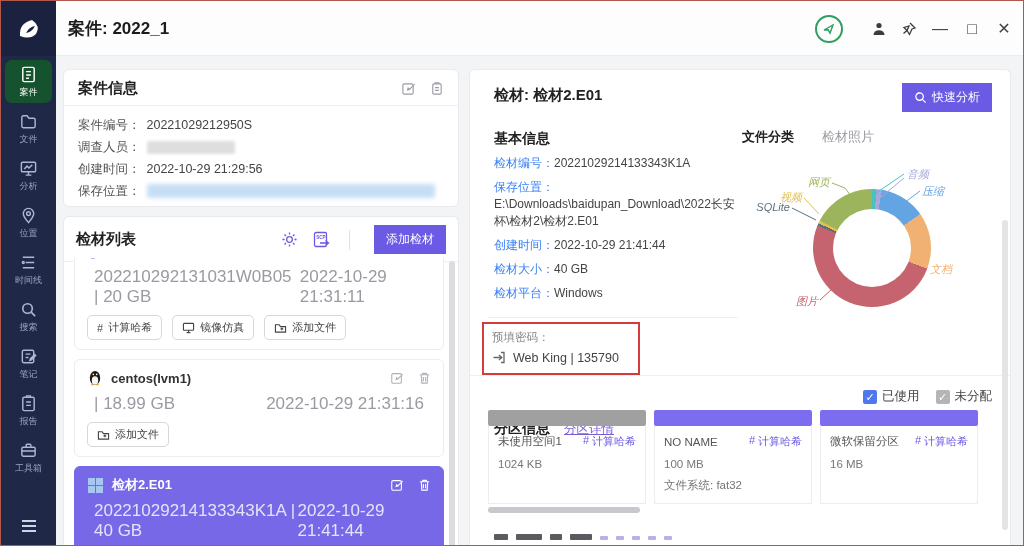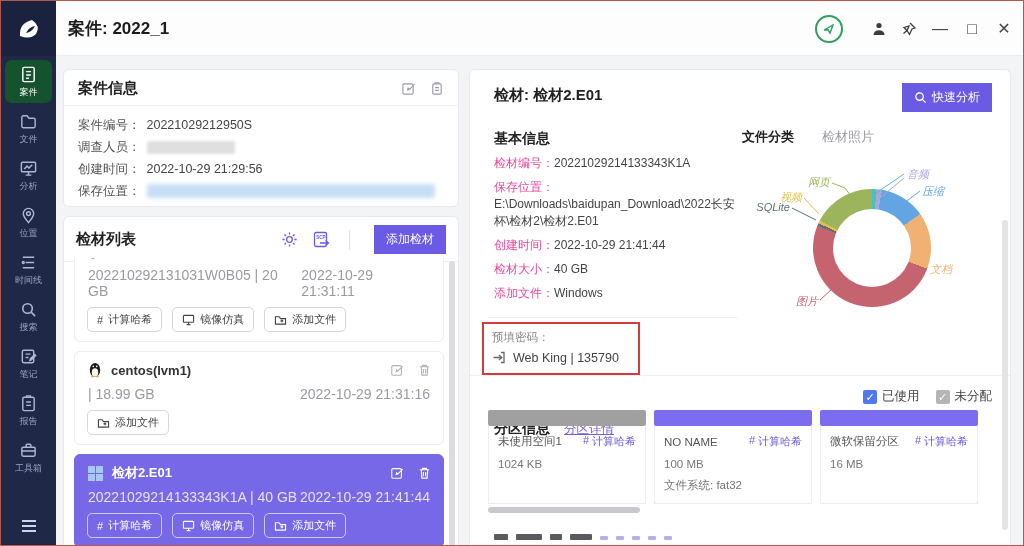--- a/index.html
+++ b/index.html
@@ -43,38 +43,38 @@
   #evidence { left:62px; top:215px; width:396px; height:330px; border-bottom:none; border-bottom-left-radius:0; border-bottom-right-radius:0; overflow:hidden; }
   #evidence .panel-head { border-bottom:1px solid #f0f0f3; padding:8px 12px 7px; }
   .tool-divider { width:1px; height:20px; background:#e0e0e5; margin:0 10px 0 4px; }
   .btn-primary { background:#6a5ae4; color:#fff; border:none; border-radius:0; font-size:12px; padding:6px 12px; cursor:pointer; font-family:inherit; }
   #card-scroll { position:absolute; top:41px; left:0; right:10px; bottom:0; overflow:hidden; padding:0 4px 0 10px; }
   .ev-card { border:1px solid #ececf1; border-radius:6px; padding:9px 12px; margin-bottom:9px; background:#fff; }
   .ev-card.first { margin-top:-26px; }
   .ev-title-row { display:flex; align-items:center; gap:8px; }
   .ev-name { font-size:13px; color:#333; font-weight:bold; }
   .ev-card-icons { margin-left:auto; display:flex; gap:14px; color:#b0b0b8; }
-  .ev-meta-row { display:flex; font-size:14px; color:#9a9aa2; margin:7px 1px 8px; }
+  .ev-meta-row { display:flex; font-size:17px; color:#9a9aa2; margin:7px 7px 8px; }
   .ev-meta-row .time { margin-left:auto; }
   .ev-actions { display:flex; gap:10px; }
   .chip { display:inline-flex; align-items:center; gap:5px; border:1px solid #d6d6dd; border-radius:5px; background:#fff; color:#444; font-size:11px; padding:4px 9px; cursor:pointer; font-family:inherit; }
   .ev-card.selected { background:#7668e6; border-color:#7668e6; }
   .ev-card.selected .ev-name, .ev-card.selected .ev-meta-row, .ev-card.selected .ev-card-icons { color:#fff; }
   .ev-card.selected .ev-meta-row { color:#e6e2fb; }
   .ev-card.selected .chip { background:transparent; border-color:#cfc8f7; color:#fff; }
   #ev-scrollbar { position:absolute; right:3px; top:44px; width:6px; height:480px; background:#dcdcdf; border-radius:3px; }
 
   
   #detail { left:468px; top:68px; width:542px; height:478px; border-bottom:none; border-radius:6px 6px 0 0; overflow:hidden; }
   #detail-title { position:absolute; left:24px; top:16px; font-size:15px; font-weight:bold; color:#222; }
   #quick-analysis { position:absolute; right:18px; top:13px; display:inline-flex; align-items:center; gap:5px; }
   #bi-head { position:absolute; left:24px; top:60px; font-size:14px; font-weight:bold; color:#222; }
   #bi-fields { position:absolute; left:24px; top:85px; width:252px; font-size:12px; color:#555; }
   .bi-row { line-height:17px; margin-bottom:7px; }
-  .bi-row .lbl { color:#ec4899; }
+  .bi-row .lbl { color:#3b82f6; }
   .bi-row .val { color:#444; word-break:break-all; }
   #bi-divider { position:absolute; left:18px; top:247px; width:250px; border-top:1px solid #f0f0f3; }
   #password-box { position:absolute; left:12px; top:252px; width:158px; padding:6px 8px 8px; border:2px solid #d43c3c; }
   #password-label { font-size:11.5px; color:#888; }
   #password-row { display:flex; align-items:flex-start; gap:7px; margin-top:6px; font-size:12.5px; color:#444; }
 
   
   #tabs { position:absolute; left:272px; top:58px; display:flex; gap:28px; }
   .tab { font-size:13px; color:#9a9aa2; cursor:pointer; }
   .tab.active { color:#222; font-weight:bold; }
@@ -423,21 +423,21 @@
         </svg>
       <span>快速分析</span>
     </button>
 
     <div id="bi-head">基本信息</div>
     <div id="bi-fields">
       <div class="bi-row"><span class="lbl">检材编号：</span><span class="val">20221029214133343K1A</span></div>
       <div class="bi-row"><span class="lbl">保存位置：</span><br><span class="val">E:\Downloads\baidupan_Download\2022长安杯\检材2\检材2.E01</span></div>
       <div class="bi-row"><span class="lbl">创建时间：</span><span class="val">2022-10-29 21:41:44</span></div>
       <div class="bi-row"><span class="lbl">检材大小：</span><span class="val">40 GB</span></div>
-      <div class="bi-row"><span class="lbl">添加文件：</span><span class="val">Windows</span></div>
+      <div class="bi-row"><span class="lbl">检材平台：</span><span class="val">Windows</span></div>
     </div>
 
     <div id="bi-divider"></div>
 
     <div id="password-box">
       <div id="password-label">预填密码：</div>
       <div id="password-row">
         <svg width="14" height="13" viewBox="0 0 14 13" fill="none" stroke="#666" stroke-width="1.3">
             <path d="M9 1.5 h3 v10 h-3 M1.5 6.5 h8 M7 4 L9.8 6.5 L7 9"></path>
           </svg>

